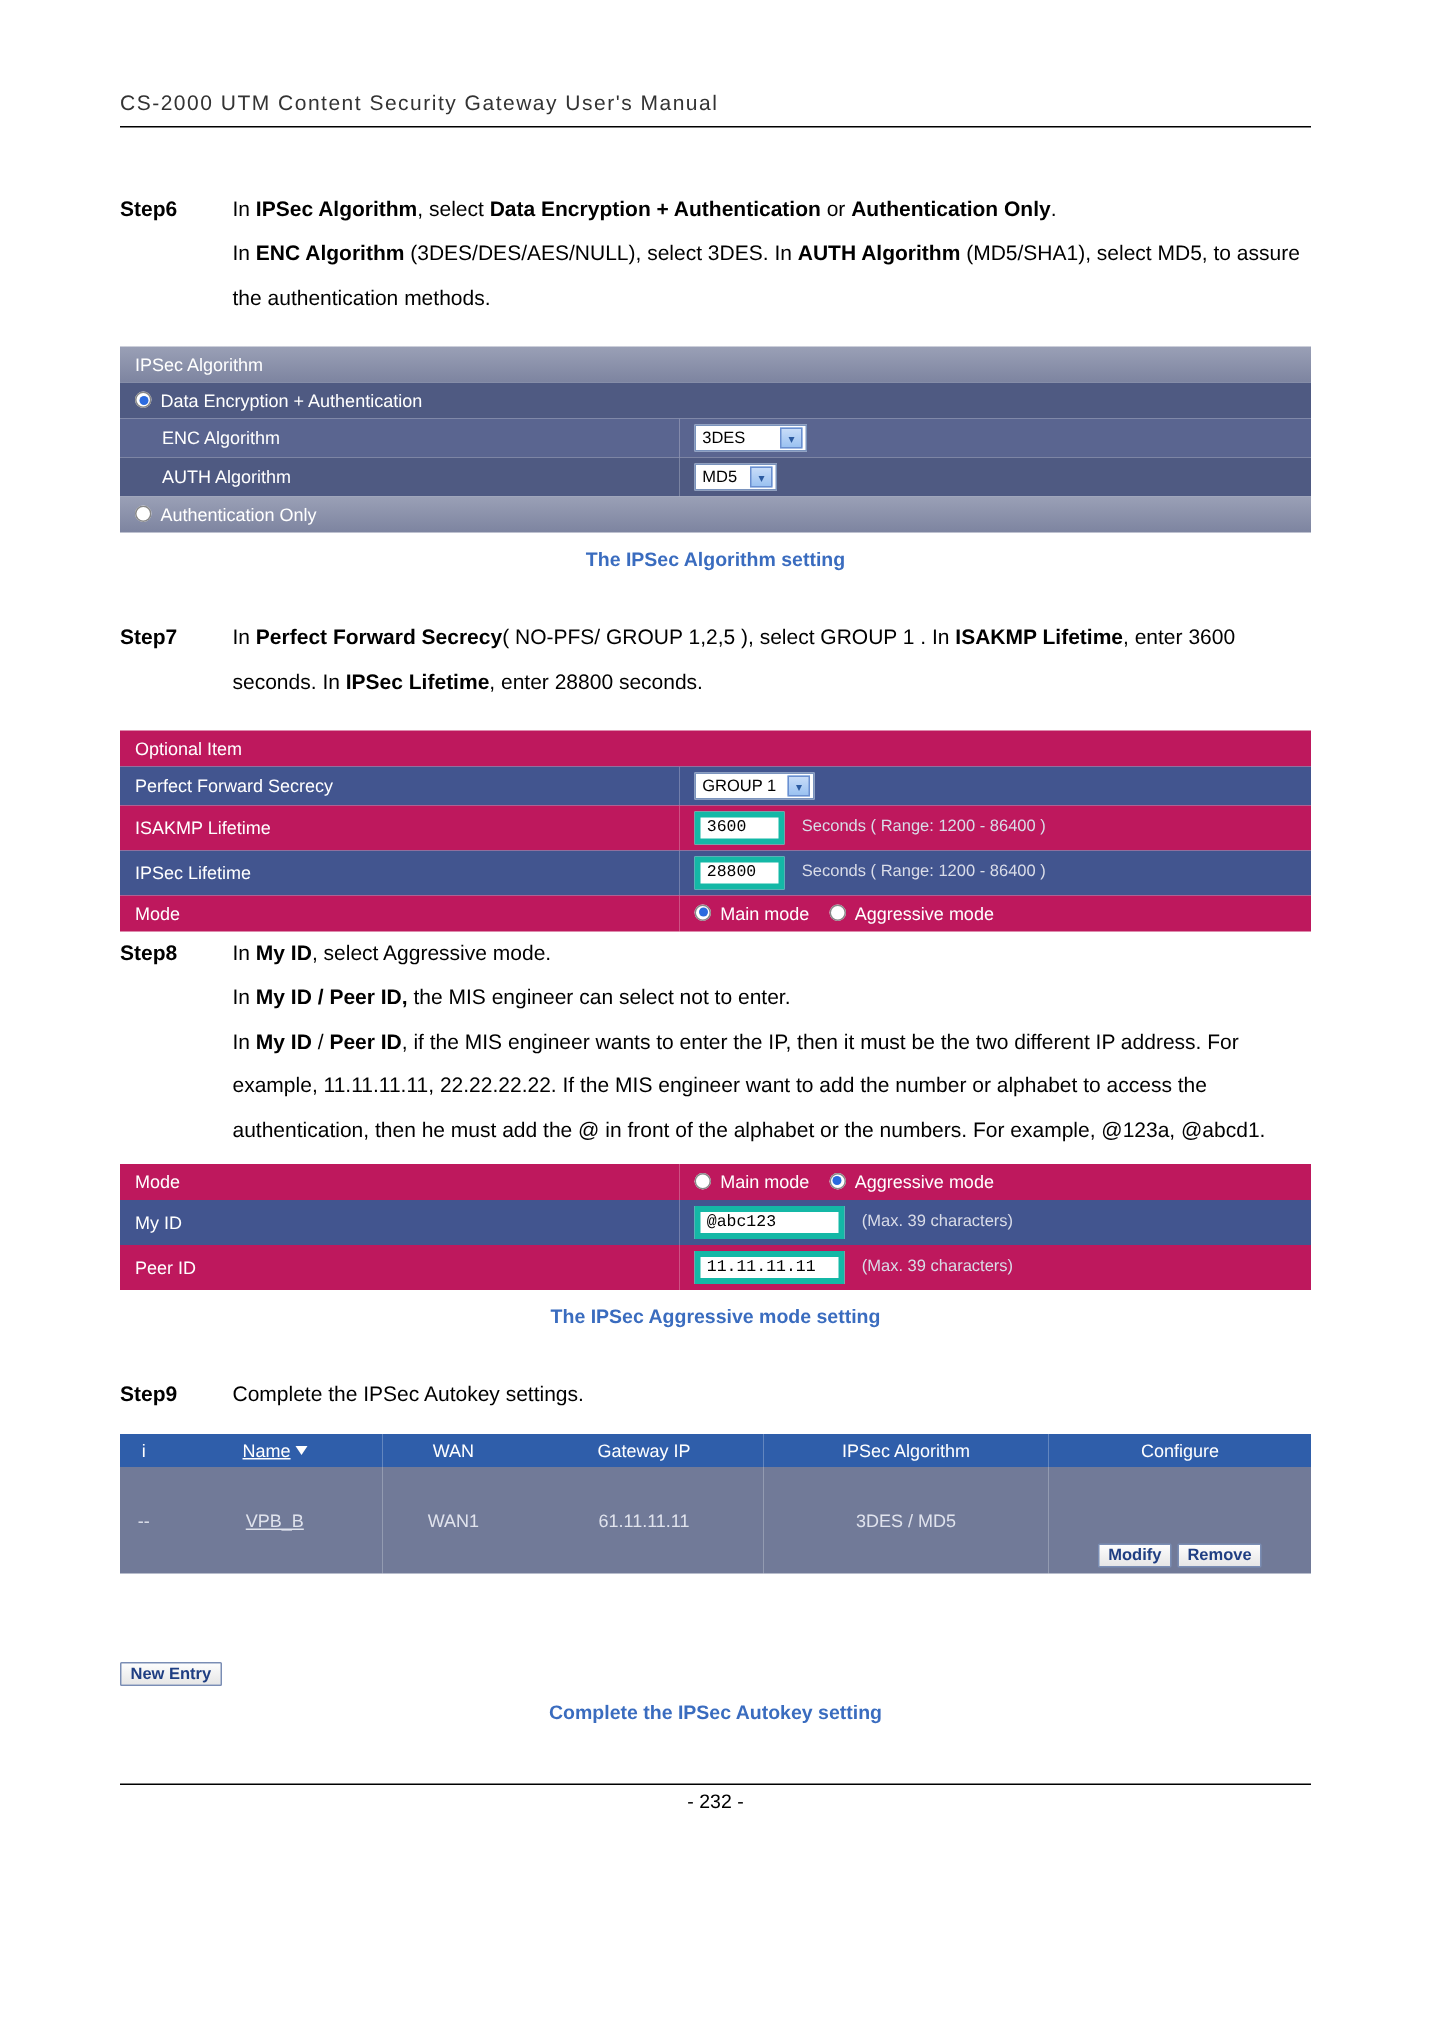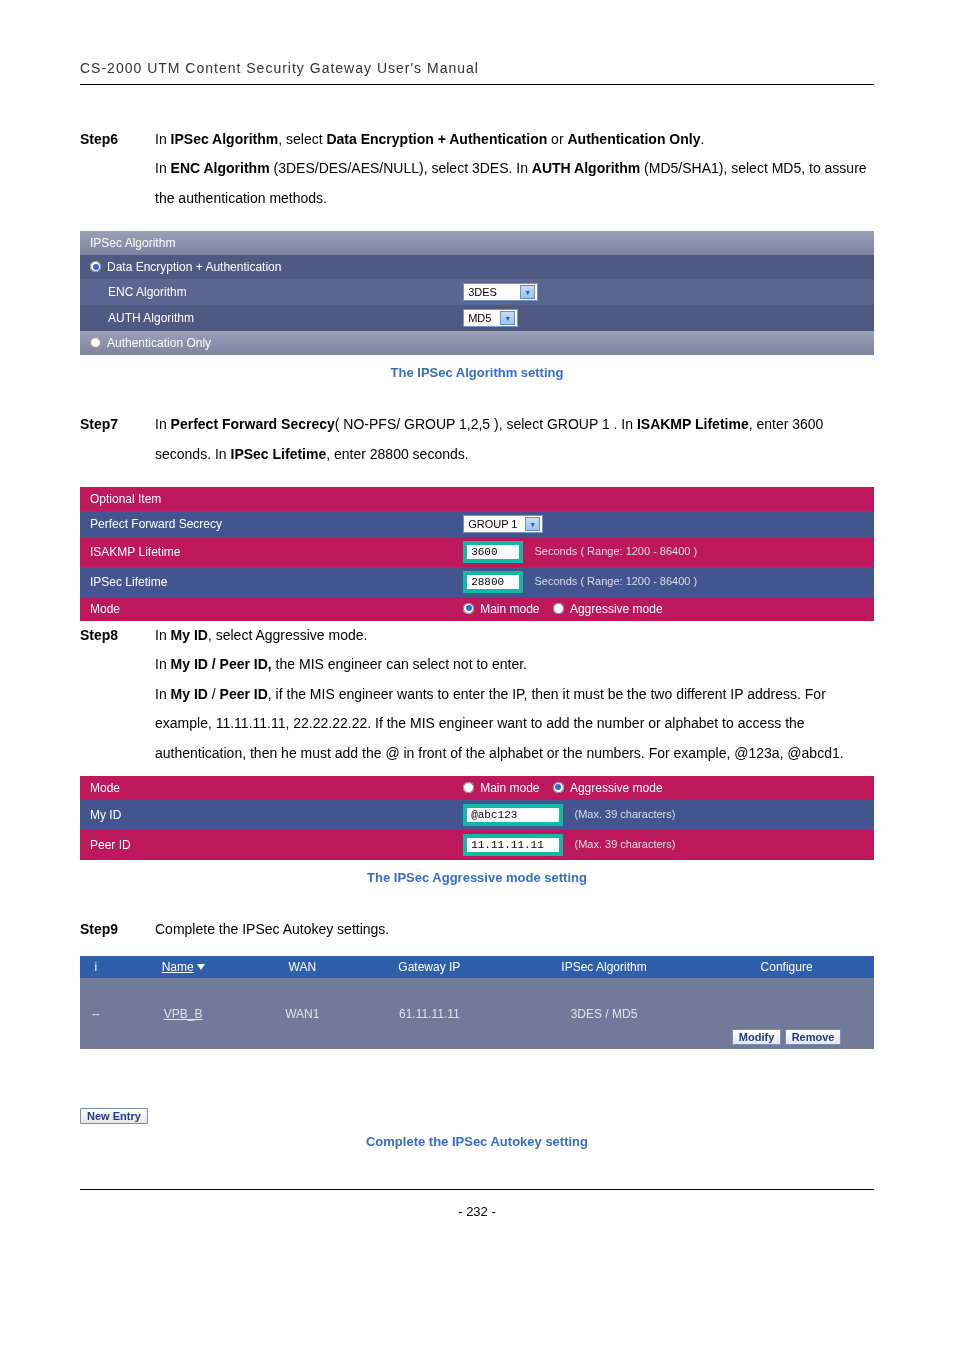--- a/index.html
+++ b/index.html
@@ -174,21 +174,21 @@
     border-right: 4px solid transparent;
     border-top: 6px solid #fff;
     margin-left: 3px;
     vertical-align: 1px;
   }
 
   .footer {
     border-top: 1.5px solid #000;
     text-align: center;
     font-size: 13px;
-    padding-top: 14px;
+    padding-top: 3px;
     margin-top: 40px;
   }
 </style>
 </head>
 <body>
 
 <div class="page">
   <div class="header-bar">CS-2000 UTM Content Security Gateway User's Manual</div>
 
   <div class="step-row">

